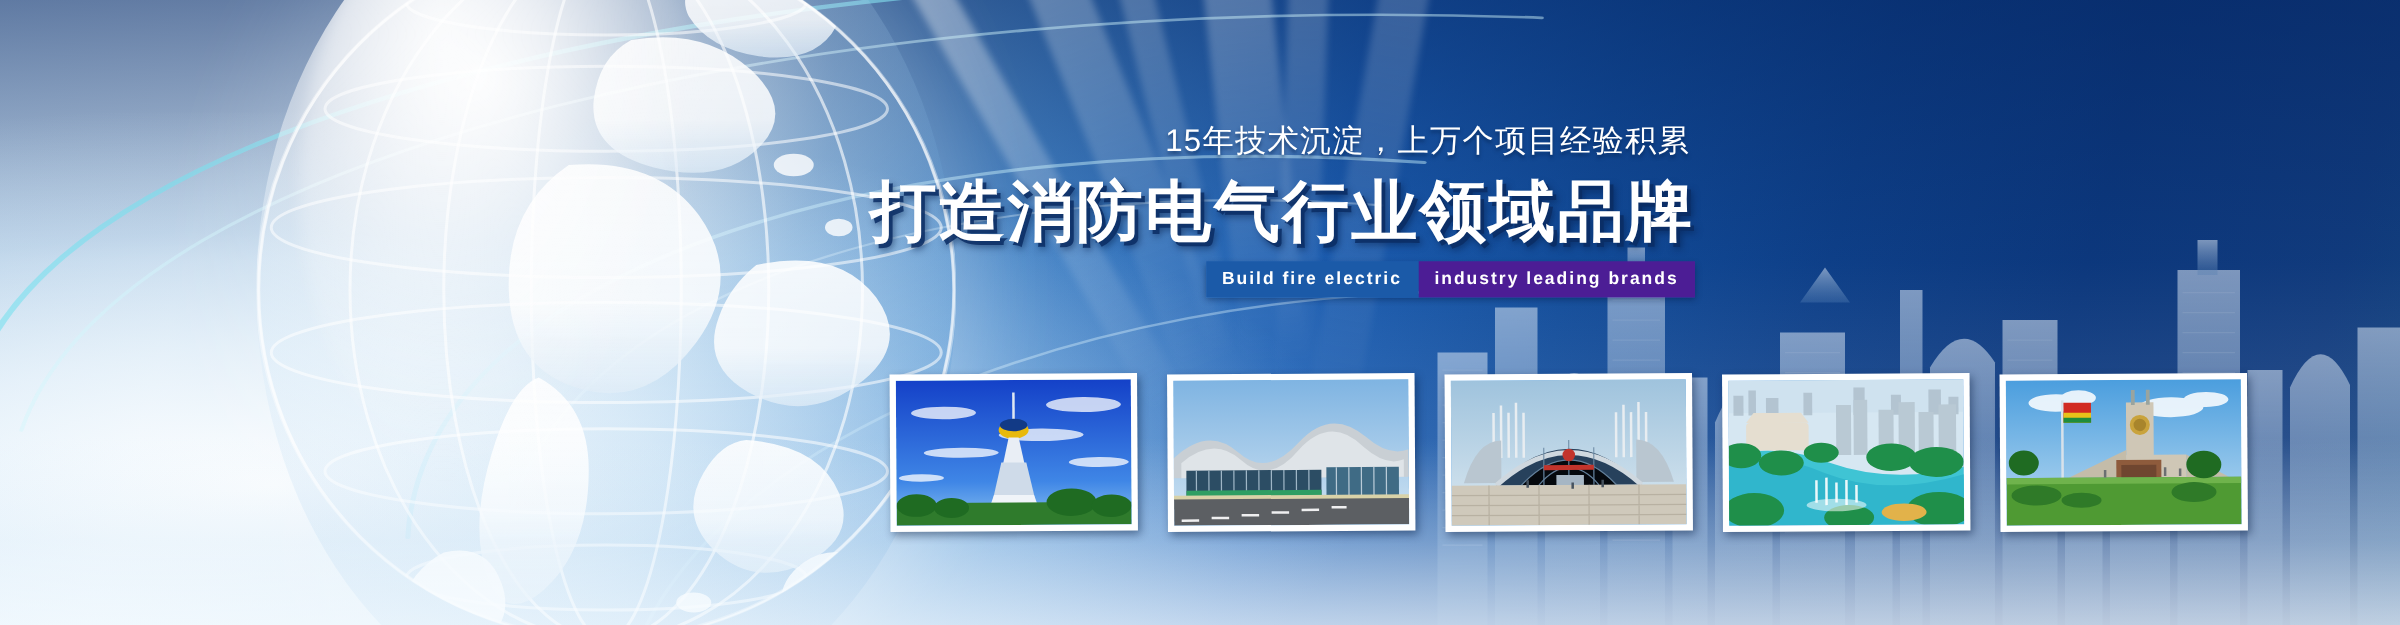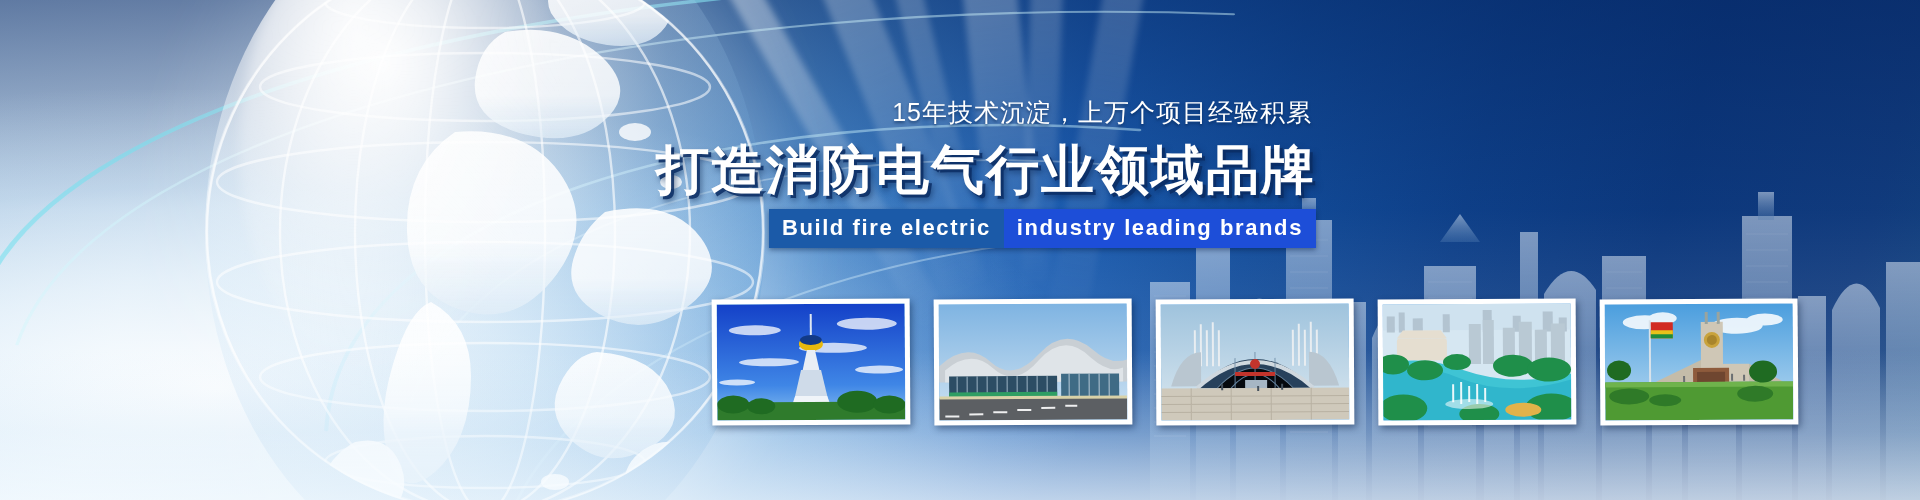--- a/index.html
+++ b/index.html
@@ -78,21 +78,21 @@
 
   
   .bottom-glow{
     position:absolute;left:0;right:0;bottom:0;height:150px;
     background:linear-gradient(to bottom, rgba(255,255,255,0) 0%, rgba(222,238,250,.30) 55%, rgba(245,251,255,.62) 100%);
     pointer-events:none;
   }
 
   
   .copy{
-    position:absolute;left:656px;top:96px;width:660px;
+    position:absolute;left:696px;top:96px;width:660px;
     text-align:right;
   }
   .subtitle{
     font-size:25px;color:#ffffff;letter-spacing:1px;
     text-shadow:0 2px 3px rgba(0,30,70,.55);
     white-space:nowrap;
     margin:0 0 14px 0;
     padding-right:4px;
   }
   .headline{
@@ -101,25 +101,25 @@
     text-shadow:
       3px 3px 0 rgba(10,45,100,.85),
       4px 5px 6px rgba(4,28,70,.55);
   }
   .tagline{
     display:inline-flex;align-items:stretch;
     margin-top:12px;
     box-shadow:0 2px 5px rgba(2,24,64,.45);
   }
   .tag-a,.tag-b{
-    font-size:22px;font-weight:bold;color:#fff;letter-spacing:1.6px;
+    font-size:14px;font-weight:bold;color:#fff;letter-spacing:1.6px;
     padding:5px 13px 6px 13px;line-height:1.28;white-space:nowrap;
   }
   .tag-a{background:#1b5aa8;}
-  .tag-b{background:#1d4ed8;}
+  .tag-b{background:#4c1d95;}
 
   
   .thumbs{
     position:absolute;left:712px;top:299px;
     display:flex;gap:24px;
   }
   .thumb{
     width:198px;height:126px;
     background:#ffffff;
     padding:5px;

